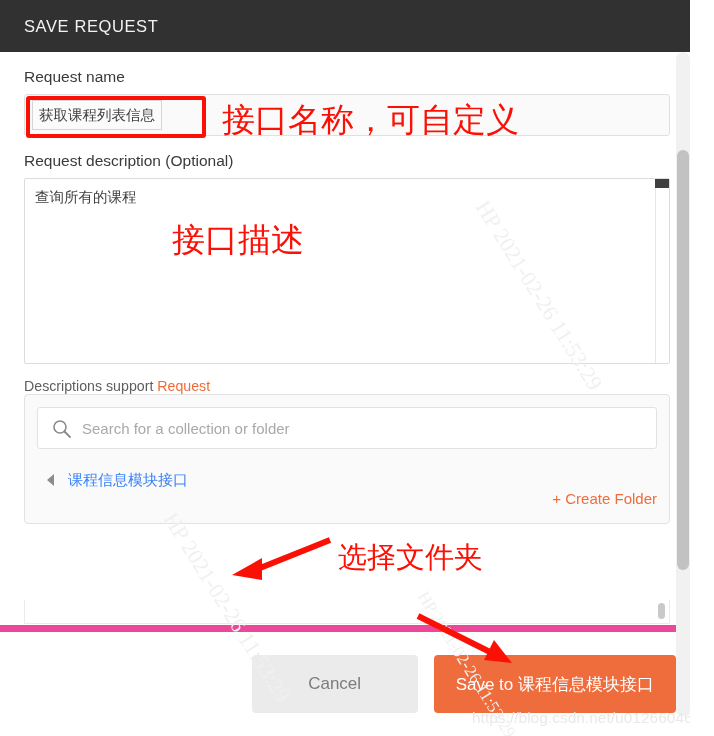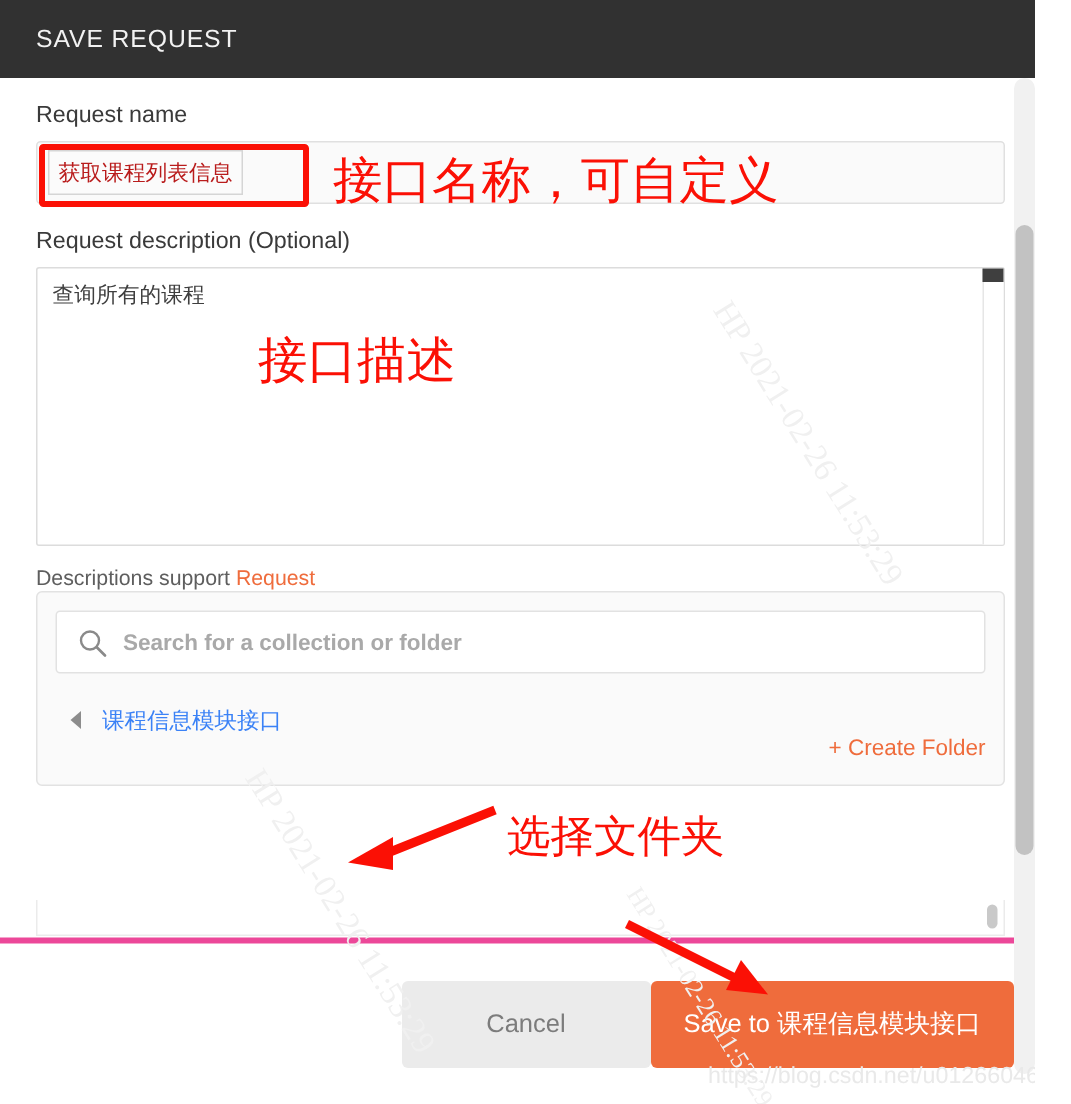--- a/index.html
+++ b/index.html
@@ -76,21 +76,21 @@
   .name-value-box {
     position: absolute;
     left: 8px; top: 6px;
     height: 30px;
     display: flex;
     align-items: center;
     padding: 0 6px;
     border: 1px solid #d5d5d5;
     background: #fbfbfb;
     font-size: 14.5px;
-    color: #b91c1c;
+    color: #404040;
     white-space: nowrap;
   }
 
   
   .desc-wrap {
     position: relative;
     width: 646px;
     height: 186px;
   }
   .desc-area {
@@ -167,21 +167,20 @@
     padding-left: 44px;
   }
   .search-icon {
     position: absolute;
     left: 14px; top: 11px;
     width: 20px; height: 20px;
   }
   .search-placeholder {
     font-size: 15px;
     color: #a9a9a9;
-    font-weight: bold;
   }
   .folder-row {
     position: relative;
     display: flex;
     align-items: center;
     height: 34px;
     margin-top: 14px;
     padding-left: 10px;
   }
   .caret-left {
@@ -230,25 +229,26 @@
     border-radius: 4px;
   }
 
   
   .modal-footer {
     position: absolute;
     left: 0; top: 625px;
     width: 700px;
     height: 111px;
     background: #ffffff;
-    border-top: 4px solid #ec4899;
+    border-top: 7px solid #ec4899;
     display: flex;
     align-items: center;
     justify-content: flex-end;
     padding-right: 24px;
+    gap: 16px;
   }
   .btn {
     border: none;
     border-radius: 4px;
     font-size: 17px;
     cursor: pointer;
     font-family: "Liberation Sans", "DejaVu Sans", sans-serif;
   }
   .btn-cancel {
     width: 166px;

